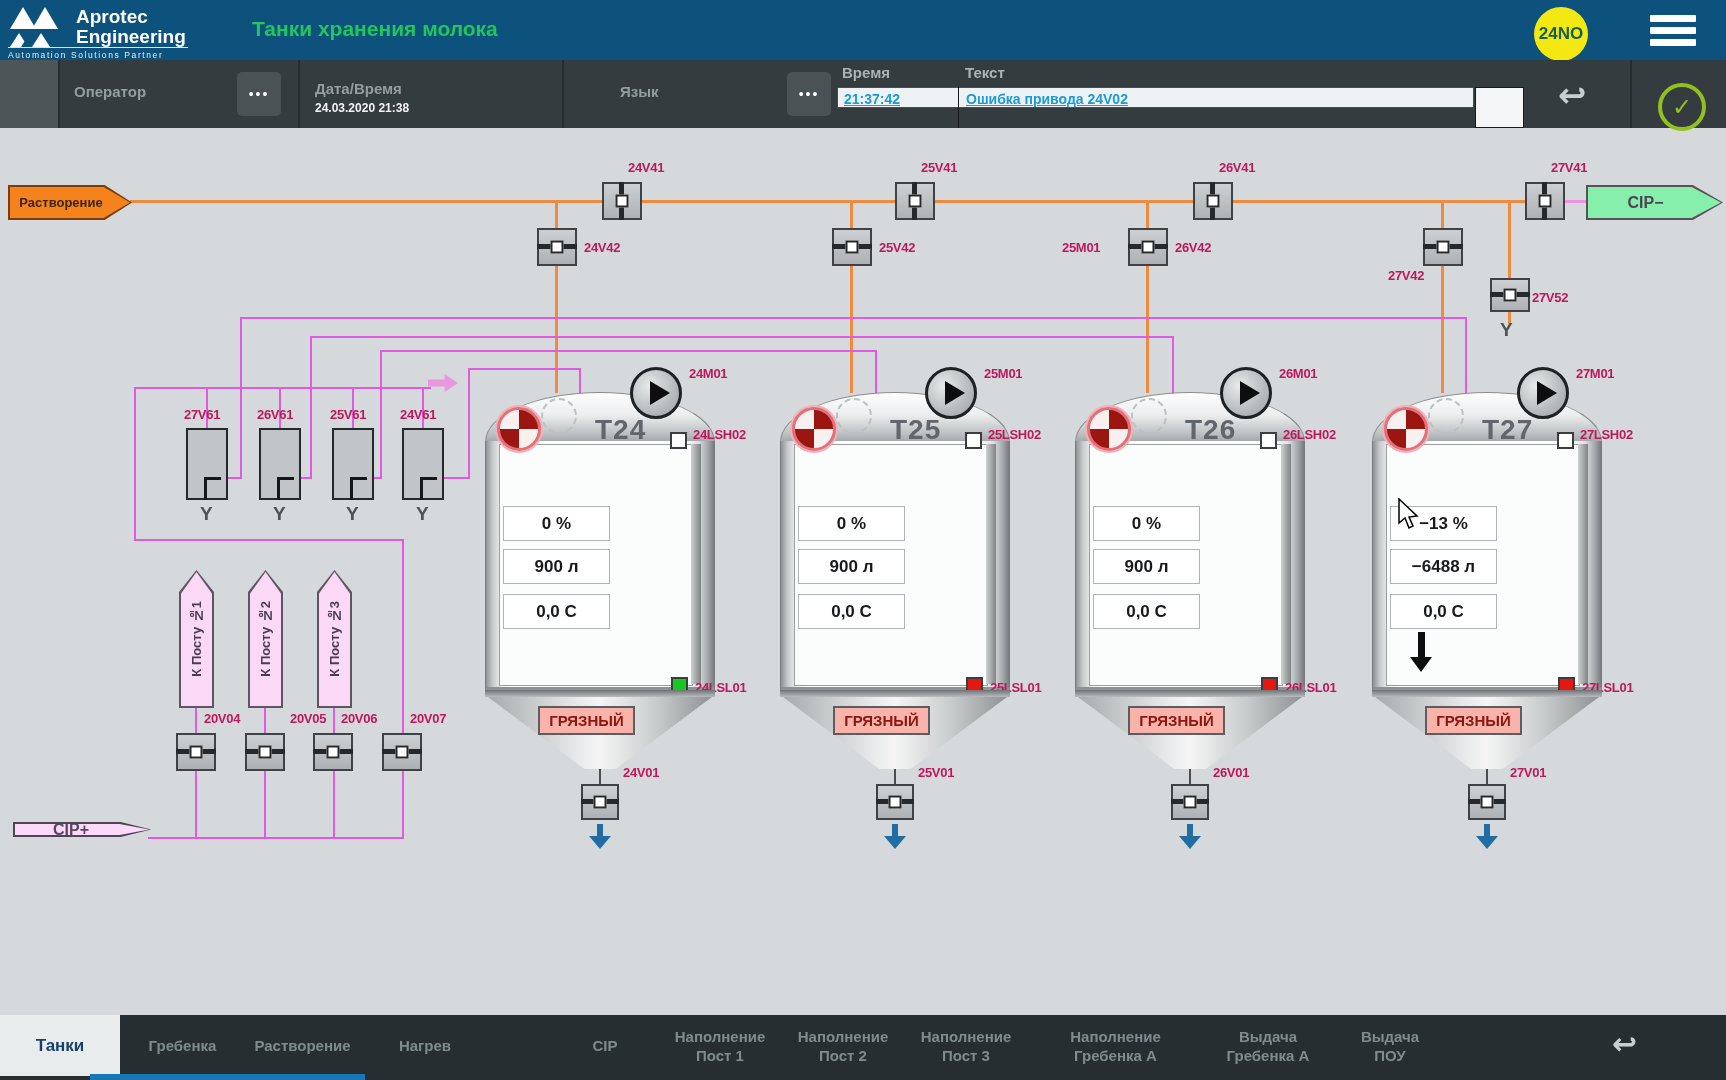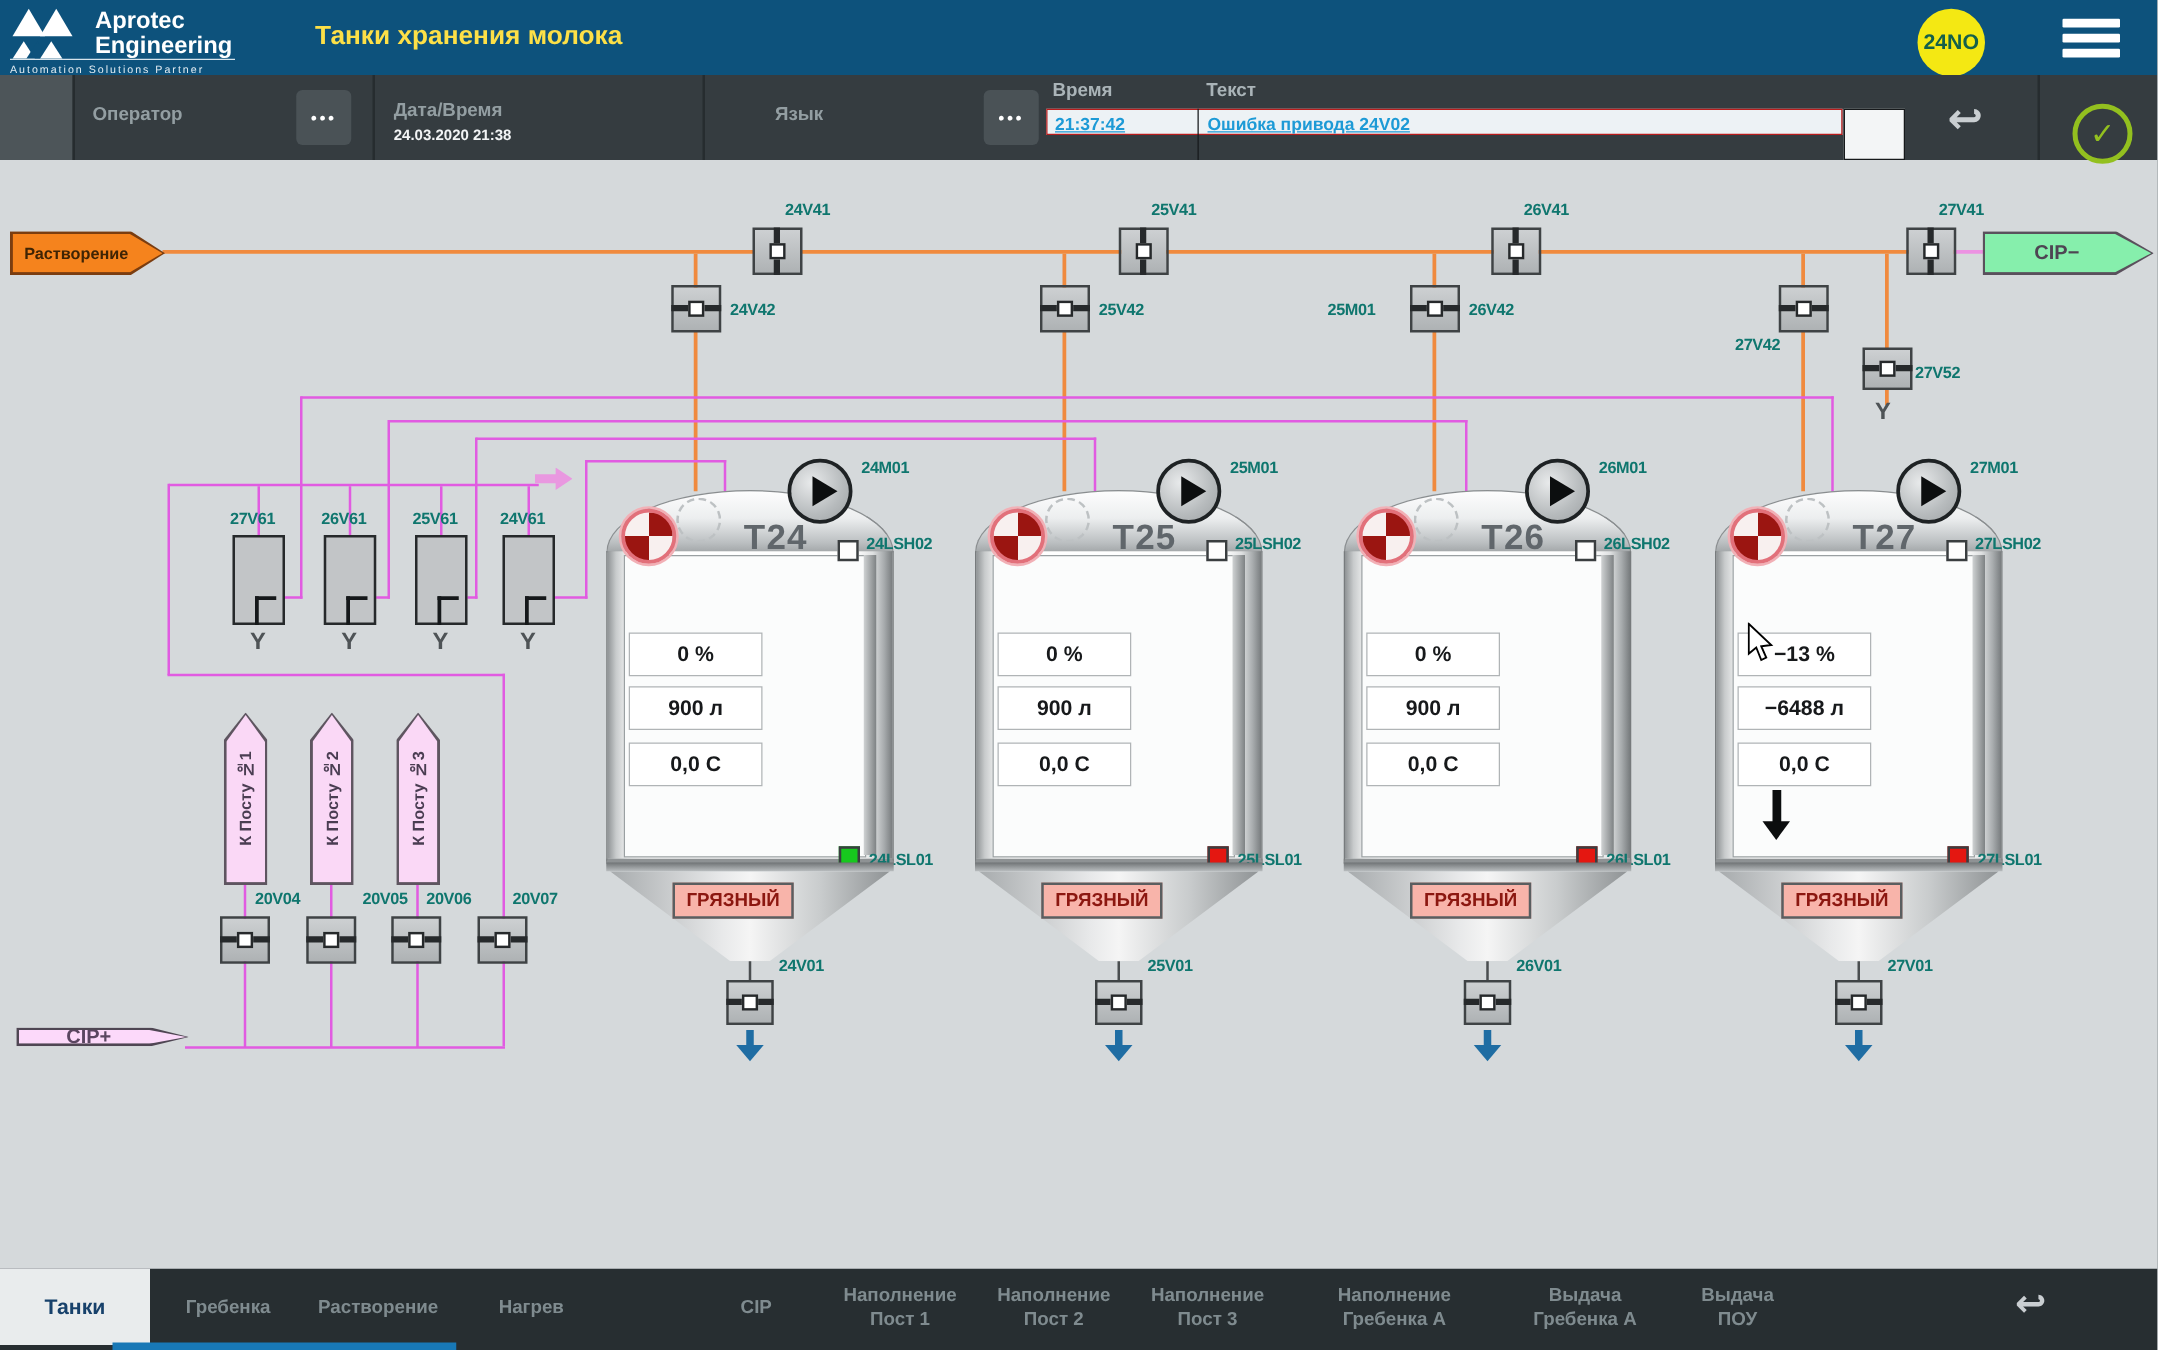--- a/index.html
+++ b/index.html
@@ -4,21 +4,21 @@
 <style>
   html,body{margin:0;padding:0;background:#9aa0a4;}
   #stage{position:relative;width:1726px;height:1080px;background:#d5d9db;overflow:hidden;
          font-family:"Liberation Sans","DejaVu Sans",sans-serif;}
   .abs{position:absolute;}
   
   #hdr{position:absolute;left:0;top:0;width:1726px;height:60px;background:#0d527c;}
   .logo-txt{position:absolute;color:#fff;font-weight:bold;line-height:1;white-space:nowrap;}
   #tagline{position:absolute;left:8px;top:47px;width:180px;border-top:1px solid #d7e4ec;
            color:#e3edf3;font-size:8.5px;letter-spacing:1.6px;padding-top:2px;white-space:nowrap;}
-  #title{position:absolute;left:252px;top:17px;color:#fde047;font-size:21px;font-weight:bold;white-space:nowrap;}
+  #title{position:absolute;left:252px;top:17px;color:#22c55e;font-size:21px;font-weight:bold;white-space:nowrap;}
   #badge{position:absolute;left:1534px;top:7px;width:54px;height:54px;border-radius:50%;
          background:#f4e813;color:#14604a;font-size:17px;font-weight:bold;
          display:flex;align-items:center;justify-content:center;}
   #burger{position:absolute;left:1650px;top:15px;width:46px;height:32px;cursor:pointer;}
   #burger div{height:7px;background:#fff;margin-bottom:5px;border-radius:1px;}
   
   #tbar{position:absolute;left:0;top:60px;width:1726px;height:68px;background:#353c40;}
   .tb-lbl{position:absolute;color:#939ea2;font-size:15px;font-weight:bold;white-space:nowrap;}
   .tb-val{position:absolute;color:#f2f4f5;font-size:12px;font-weight:bold;white-space:nowrap;}
   .dots-btn{position:absolute;width:44px;height:44px;background:#4a5256;border-radius:5px;
@@ -38,21 +38,21 @@
   .po{position:absolute;background:#f08a3e;}
   .pm{position:absolute;background:#e15be1;}
   .pk{position:absolute;background:#ec92e2;}
   
   .valve{position:absolute;width:40px;height:38px;background:linear-gradient(180deg,#cdd0d2,#aeb2b4);
          border:2px solid #3f4345;box-sizing:border-box;cursor:pointer;}
   .valve::after{content:'';position:absolute;width:9px;height:9px;background:#fff;border:2px solid #26292b;
                 left:50%;top:50%;transform:translate(-50%,-50%);}
   .valve.h::before{content:'';position:absolute;left:-2px;right:-2px;top:50%;margin-top:-3px;height:5px;background:#26292b;}
   .valve.v::before{content:'';position:absolute;top:-2px;bottom:-2px;left:50%;margin-left:-3px;width:5px;background:#26292b;}
-  .lbl{position:absolute;font-size:13px;font-weight:bold;color:#0f766e;white-space:nowrap;letter-spacing:-0.3px;}
+  .lbl{position:absolute;font-size:13px;font-weight:bold;color:#be185d;white-space:nowrap;letter-spacing:-0.3px;}
   .ynz{position:absolute;font-size:19px;font-weight:bold;color:#4e5356;line-height:1;}
   
   .blk{position:absolute;width:42px;height:72px;background:#c2c5c7;border:2px solid #26292b;box-sizing:border-box;cursor:pointer;}
   .blk i{position:absolute;right:5px;bottom:-2px;width:14px;height:20px;border-left:3px solid #15181a;border-top:3px solid #15181a;}
   
   .ban{position:absolute;display:flex;align-items:center;}
   .ban .sh{position:absolute;inset:0;}
   .ban .in{position:absolute;inset:2px;display:flex;align-items:center;justify-content:center;font-weight:bold;}
   .arr-r{clip-path:polygon(0 0,78% 0,100% 50%,78% 100%,0 100%);}
   .pent-up{clip-path:polygon(0 16%,50% 0,100% 16%,100% 100%,0 100%);}

